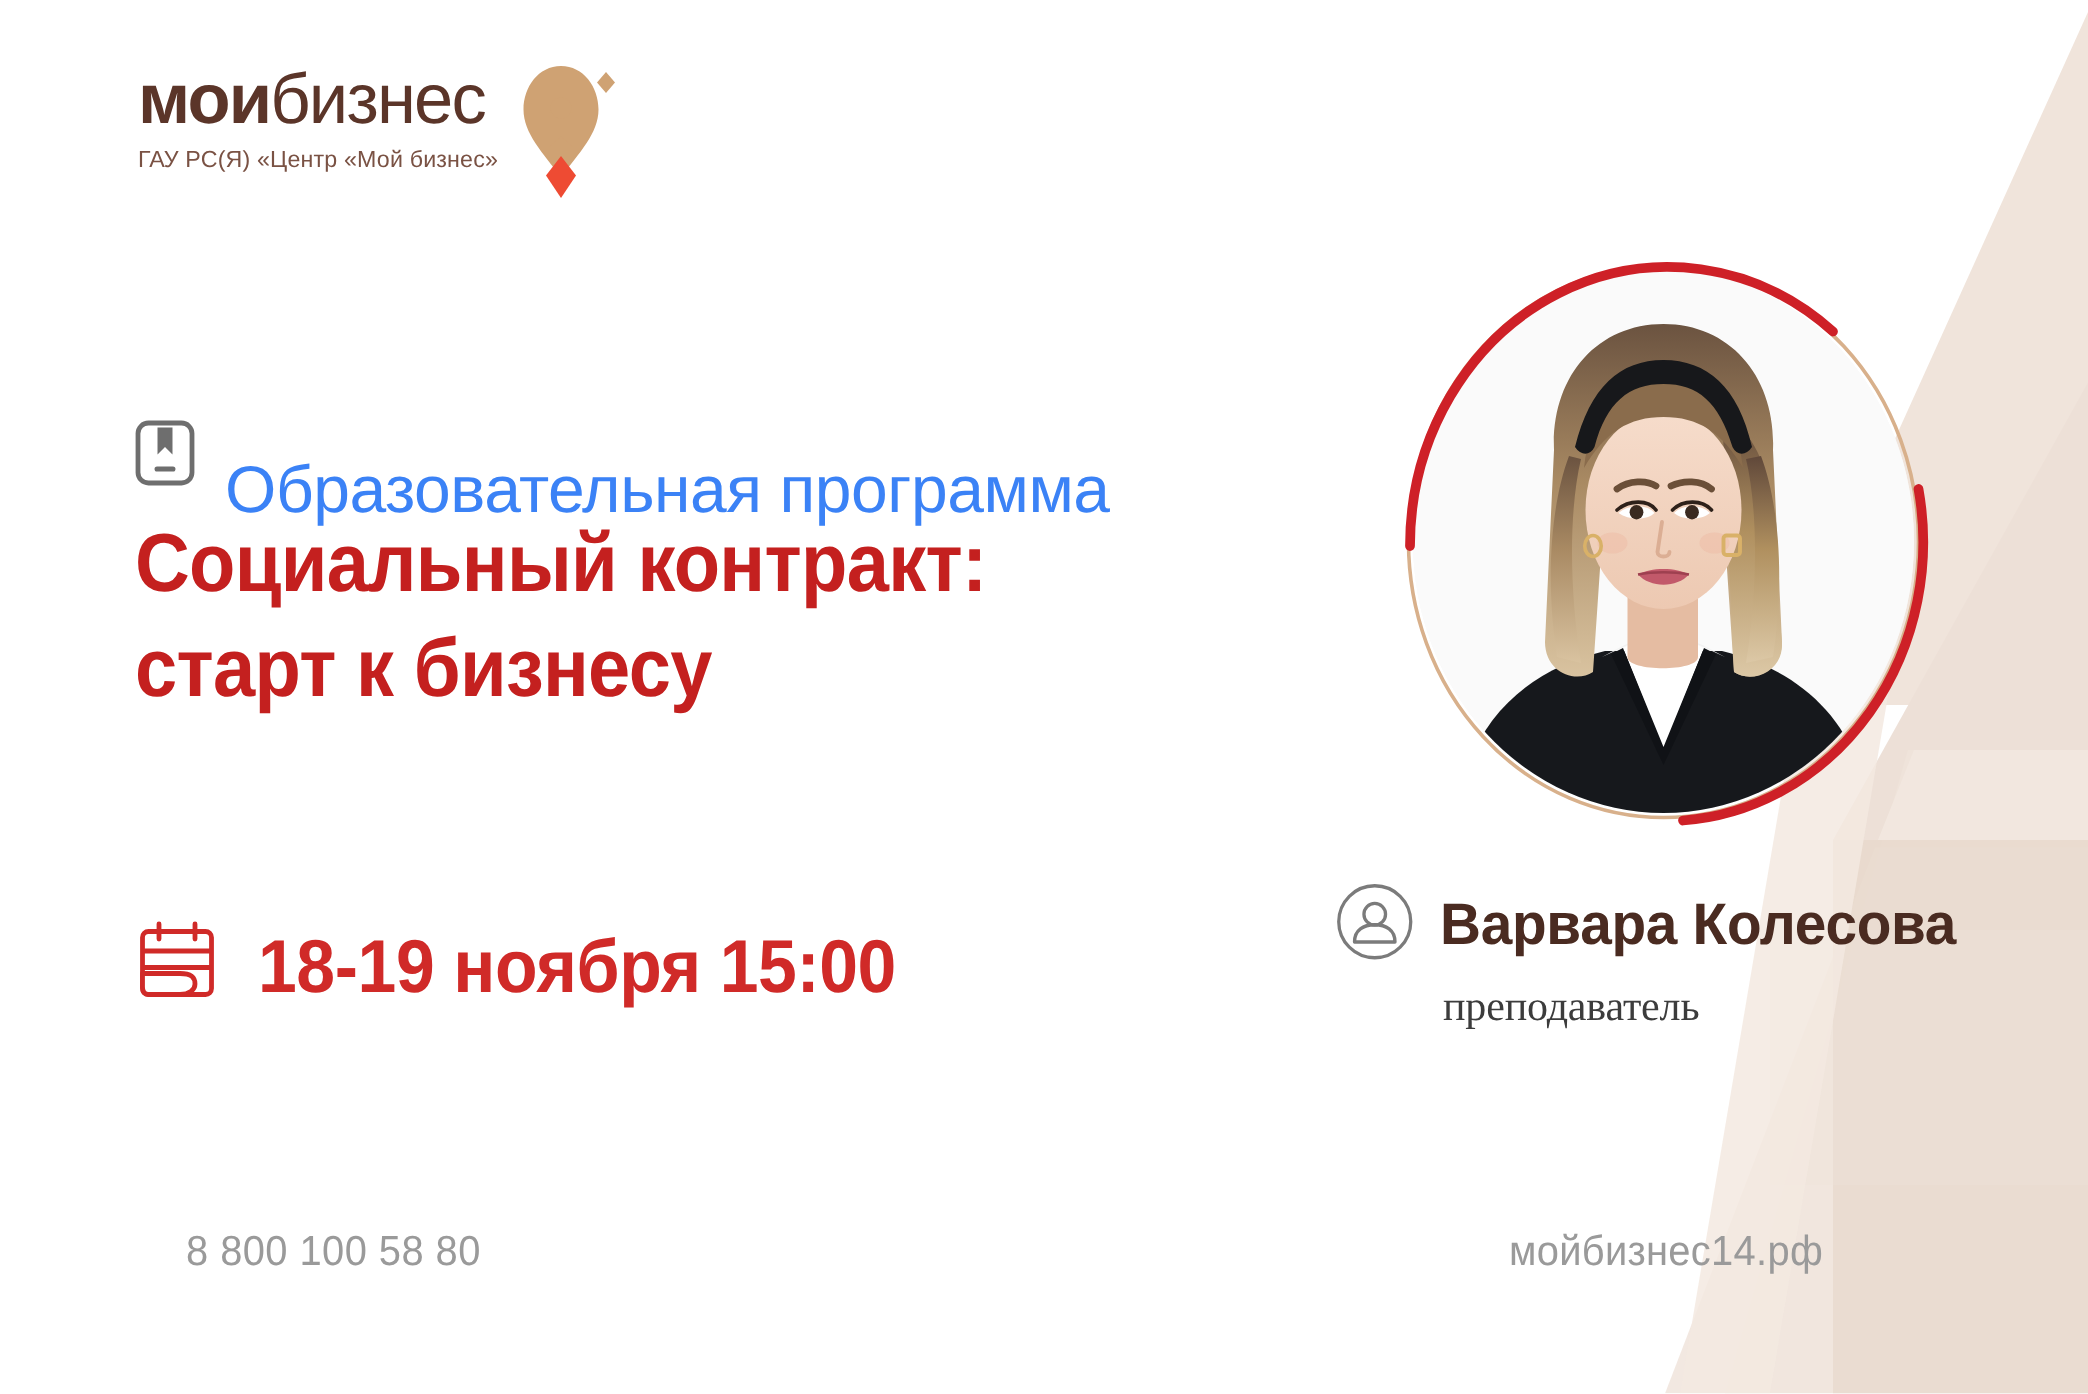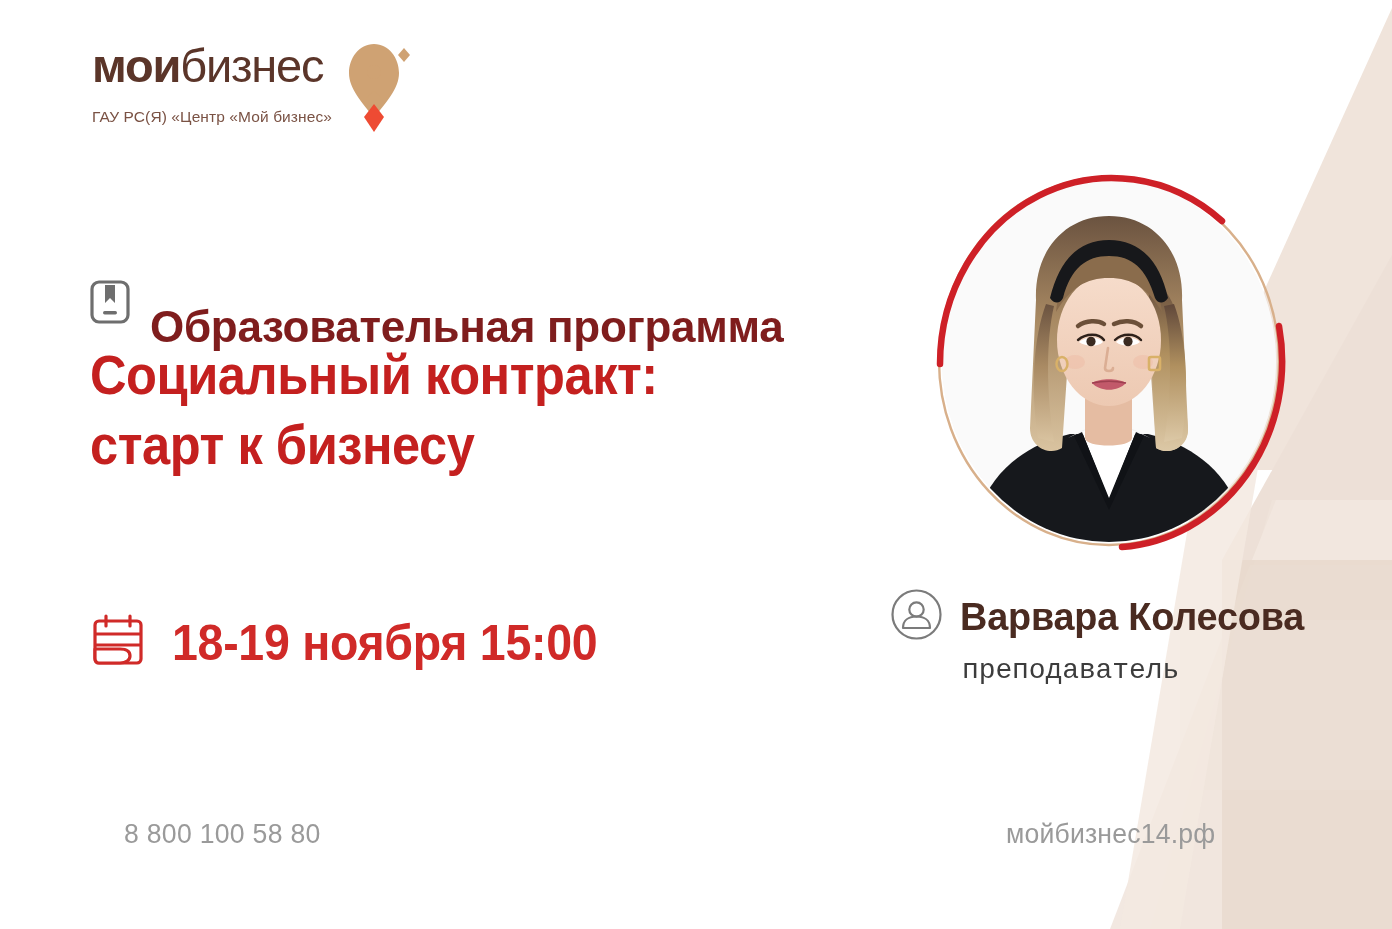--- a/index.html
+++ b/index.html
@@ -55,21 +55,21 @@
   .logo-biznes {
     font-weight: 400;
     color: #5B3529;
   }
   .logo-tagline {
     font-family: "Liberation Sans", sans-serif;
     font-size: 15.5px;
     line-height: 20px;
     color: #7A5244;
     letter-spacing: 0.1px;
-    margin-top: 15px;
+    margin-top: 5px;
     white-space: nowrap;
   }
   .logo-mark {
     margin-left: 14px;
     margin-top: 2px;
   }
 
   
   .eyebrow-row {
     position: absolute;
@@ -77,22 +77,22 @@
     top: 255px;
     display: flex;
     align-items: center;
     gap: 18px;
     z-index: 5;
   }
   .eyebrow-text {
     font-family: "Liberation Sans", sans-serif;
     font-size: 44px;
     line-height: 52px;
-    font-weight: 700;
-    color: #7f1d1d;
+    font-weight: 400;
+    color: #3b82f6;
     letter-spacing: -0.3px;
     white-space: nowrap;
     margin-top: 46px;
   }
 
   .headline {
     position: absolute;
     left: 90px;
     top: 340px;
     z-index: 5;
@@ -201,21 +201,21 @@
     line-height: 46px;
     color: #4A2B21;
     letter-spacing: -0.2px;
     white-space: nowrap;
     transform: scaleX(0.97);
     transform-origin: left center;
   }
   .speaker-role {
     margin-left: 72px;
     margin-top: 8px;
-    font-family: Liberation Mono, monospace;
+    font-family: Liberation Serif, serif;
     font-size: 28px;
     line-height: 35px;
     color: #3C3C3C;
     font-weight: 400;
     letter-spacing: -0.1px;
   }
   .speaker-role span { display: block; white-space: nowrap; }
 </style>
 </head>
 <body>

